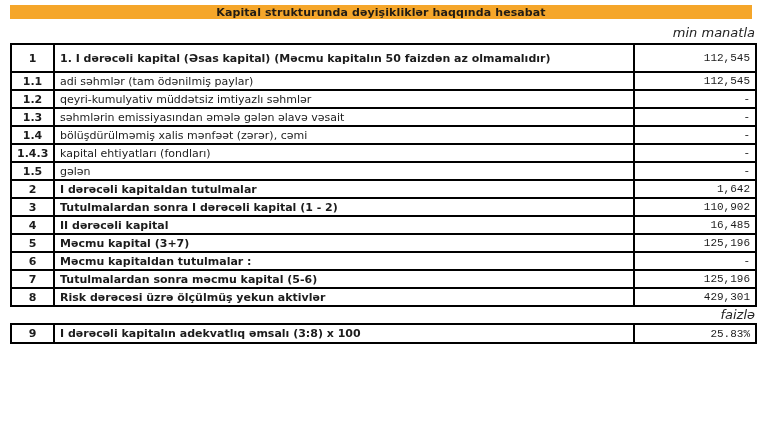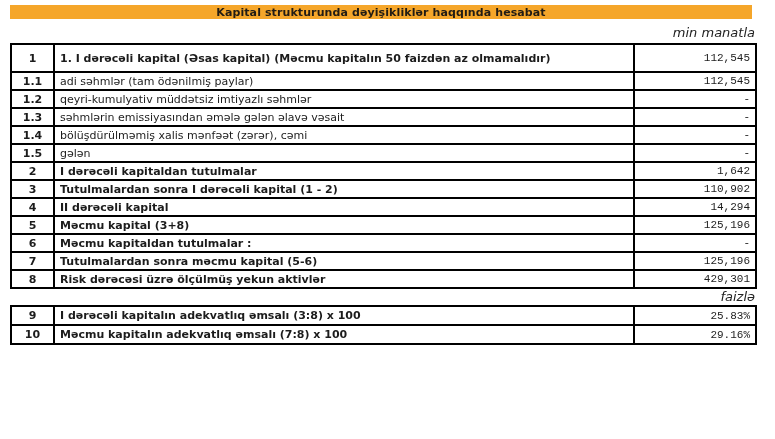--- a/index.html
+++ b/index.html
@@ -108,42 +108,47 @@
     <td class="num-cell">1.3</td>
     <td class="label-cell">səhmlərin emissiyasından əmələ gələn əlavə vəsait</td>
     <td class="value-cell">-</td>
   </tr>
       <tr>
     <td class="num-cell">1.4</td>
     <td class="label-cell">bölüşdürülməmiş xalis mənfəət (zərər), cəmi</td>
     <td class="value-cell">-</td>
   </tr>
       <tr>
+    <td class="num-cell">1.4.3</td>
+    <td class="label-cell">kapital ehtiyatları (fondları)</td>
+    <td class="value-cell">-</td>
+  </tr>
+      <tr>
     <td class="num-cell">1.5</td>
     <td class="label-cell">gələn</td>
     <td class="value-cell">-</td>
   </tr>
       <tr class="bold-row">
     <td class="num-cell">2</td>
     <td class="label-cell">I dərəcəli kapitaldan tutulmalar</td>
     <td class="value-cell">1,642</td>
   </tr>
       <tr class="bold-row">
     <td class="num-cell">3</td>
     <td class="label-cell">Tutulmalardan sonra I dərəcəli kapital (1 - 2)</td>
     <td class="value-cell">110,902</td>
   </tr>
       <tr class="bold-row">
     <td class="num-cell">4</td>
     <td class="label-cell">II dərəcəli kapital</td>
-    <td class="value-cell">14,294</td>
+    <td class="value-cell">16,485</td>
   </tr>
       <tr class="bold-row">
     <td class="num-cell">5</td>
-    <td class="label-cell">Məcmu kapital (3+8)</td>
+    <td class="label-cell">Məcmu kapital (3+7)</td>
     <td class="value-cell">125,196</td>
   </tr>
       <tr class="bold-row">
     <td class="num-cell">6</td>
     <td class="label-cell">Məcmu kapitaldan tutulmalar :</td>
     <td class="value-cell">-</td>
   </tr>
       <tr class="bold-row">
     <td class="num-cell">7</td>
     <td class="label-cell">Tutulmalardan sonra məcmu kapital (5-6)</td>
@@ -164,19 +169,14 @@
       <col class="c-num">
       <col class="c-label">
       <col class="c-value">
     </colgroup>
   <tbody>
       <tr class="bold-row">
     <td class="num-cell">9</td>
     <td class="label-cell">I dərəcəli kapitalın adekvatlıq əmsalı (3:8) x 100</td>
     <td class="value-cell">25.83%</td>
   </tr>
-      <tr class="bold-row">
-    <td class="num-cell">10</td>
-    <td class="label-cell">Məcmu kapitalın adekvatlıq əmsalı (7:8) x 100</td>
-    <td class="value-cell">29.16%</td>
-  </tr>
     </tbody>
 </table>
 
 </body></html>

